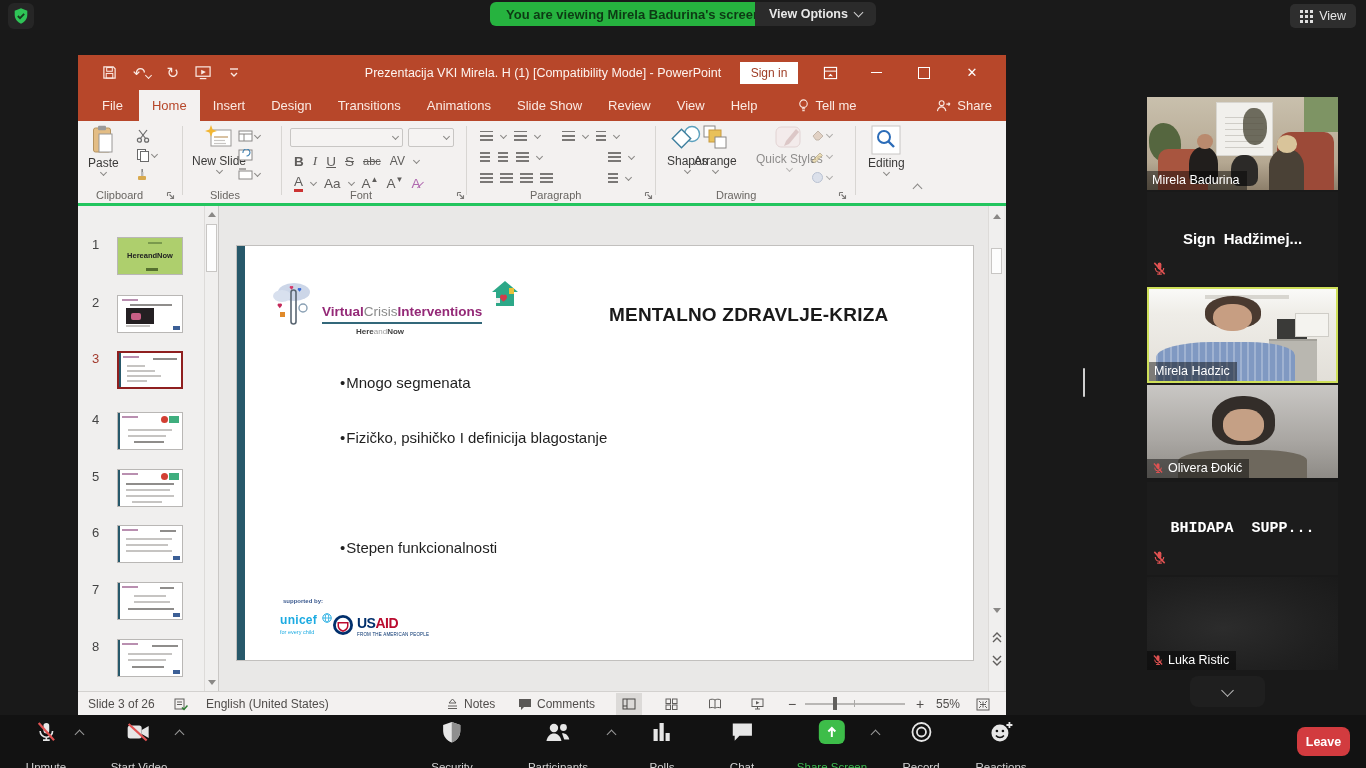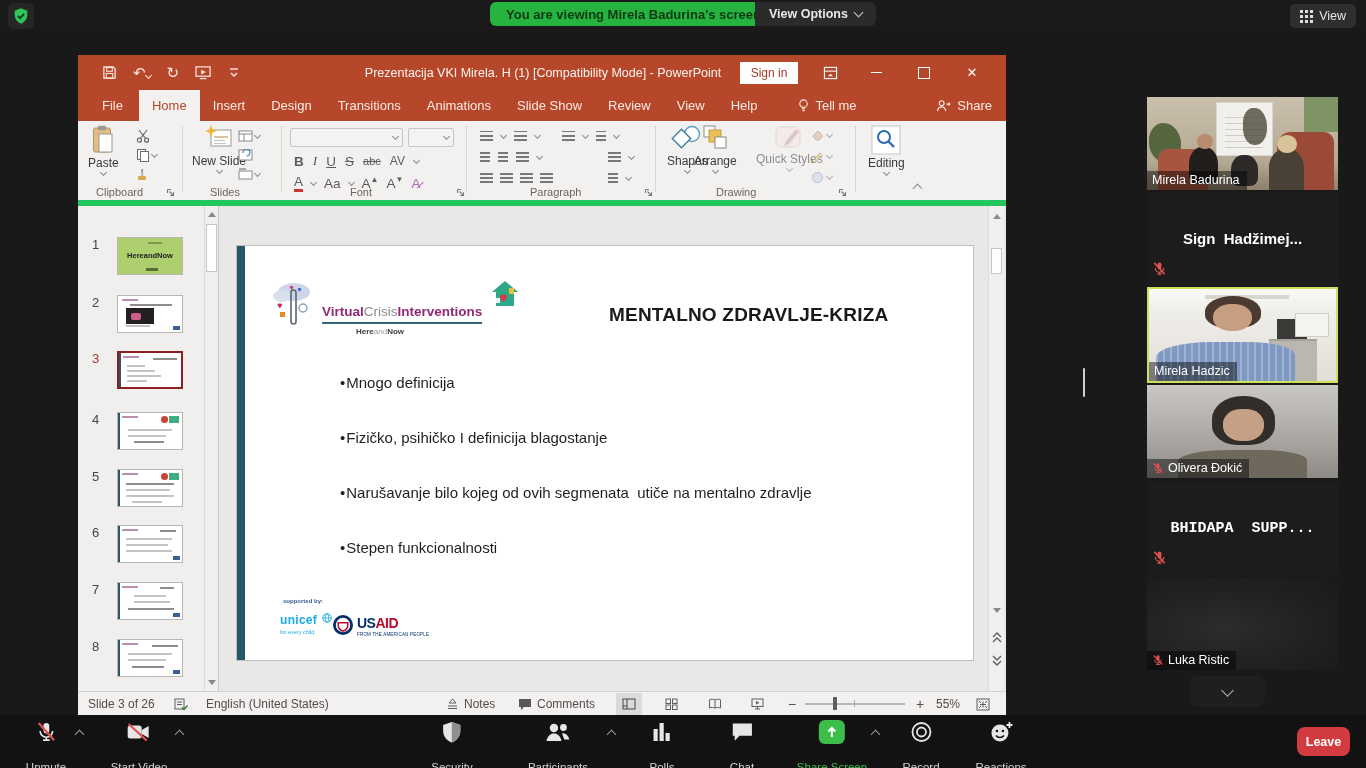--- a/index.html
+++ b/index.html
@@ -29,21 +29,21 @@
   .wc-max::before { content:""; display:block; width:10px; height:10px; border:1.3px solid #fff; }
   .wc-close::before { content:"✕"; font-size:13px; }
 
   .tabsrow { position:absolute; left:0; top:35px; width:100%; height:31px; background:#b7472a; display:flex; align-items:stretch; }
   .tab { display:flex; align-items:center; padding:0 13px; font-size:13px; color:#fbeae3; cursor:pointer; }
   .tab.first { margin-left:8px; padding:0 16px; }
   .tab.active { background:#f3f1f0; color:#b7472a; }
   .tellme { display:flex; align-items:center; gap:6px; padding:0 12px; margin-left:16px; font-size:13px; color:#fbeae3; }
   .share-tab { position:absolute; right:14px; top:0; height:31px; display:flex; align-items:center; gap:6px; font-size:13px; color:#fbeae3; }
 
-  .ribbon { position:absolute; left:0; top:66px; width:100%; height:85px; background:#f3f1f0; border-bottom:6px solid #22c55e; }
+  .ribbon { position:absolute; left:0; top:66px; width:100%; height:85px; background:#f3f1f0; border-bottom:3px solid #22c55e; }
   .gsep { position:absolute; top:5px; bottom:8px; width:1px; background:#d8d6d3; }
   .grp-label { position:absolute; bottom:2px; font-size:11px; color:#696662; }
   .dlg { position:absolute; bottom:3px; }
   .bigbtn { position:absolute; top:4px; display:flex; flex-direction:column; align-items:center; gap:2px; font-size:12px; color:#3b3a39; }
   .bigbtn .blabel { line-height:13px; text-align:center; }
   .mini { position:absolute; display:flex; align-items:center; gap:2px; }
   .fontbox { position:absolute; height:19px; background:#f5f3f2; border:1px solid #c8c6c4; border-radius:2px; display:flex; align-items:center; justify-content:flex-end; padding:0 4px; }
   .fbtn { font-size:13.5px; color:#5f5d5b; }
   .tinycaret { width:5px; height:5px; border-left:1.2px solid #8a8886; border-bottom:1.2px solid #8a8886; transform:rotate(-45deg); margin-top:-2px; display:inline-block; }
   .bars { display:inline-block; width:13px; height:10px; background:repeating-linear-gradient(#7a7876 0 1.5px, transparent 1.5px 4.2px); }
@@ -603,23 +603,22 @@
               <path d="M10 17c0-2 2-3.4 3.5-1.8C15 13.6 17 15 17 17c0 2.4-3.5 4.6-3.5 4.6S10 19.4 10 17z" fill="#d43a4a"></path>
               <rect x="19" y="8" width="5" height="6" fill="#e8c23a"></rect>
               <rect x="6" y="18" width="4" height="5" fill="#f0f0f0"></rect>
             </svg>
           </div>
 
           <div class="slide-title">
             <span>MENTALNO ZDRAVLJE-KRIZA</span>
           </div>
 
-          <div class="bullet" style="top:128px;"><span>Mnogo definicija</span></div>
+          <div class="bullet" style="top:128px;"><span>Mnogo segmenata</span></div>
           <div class="bullet" style="top:183px;"><span>Fizičko, psihičko I definicija blagostanje</span></div>
-          <div class="bullet" style="top:238px;"><span>Narušavanje bilo kojeg od ovih segmenata  utiče na mentalno zdravlje</span></div>
           <div class="bullet" style="top:293px;"><span>Stepen funkcionalnosti</span></div>
 
           <div class="supported">supported by:</div>
 
           <div class="unicef">
             <div><span class="u1">unicef</span>
               <svg width="10" height="10" viewBox="0 0 10 10" style="vertical-align:1px;">
                 <circle cx="5" cy="5" r="4.2" fill="none" stroke="#1cabe2" stroke-width="1"></circle>
                 <line x1="0.8" y1="5" x2="9.2" y2="5" stroke="#1cabe2" stroke-width="0.8"></line>
                 <ellipse cx="5" cy="5" rx="1.8" ry="4.2" fill="none" stroke="#1cabe2" stroke-width="0.8"></ellipse>

